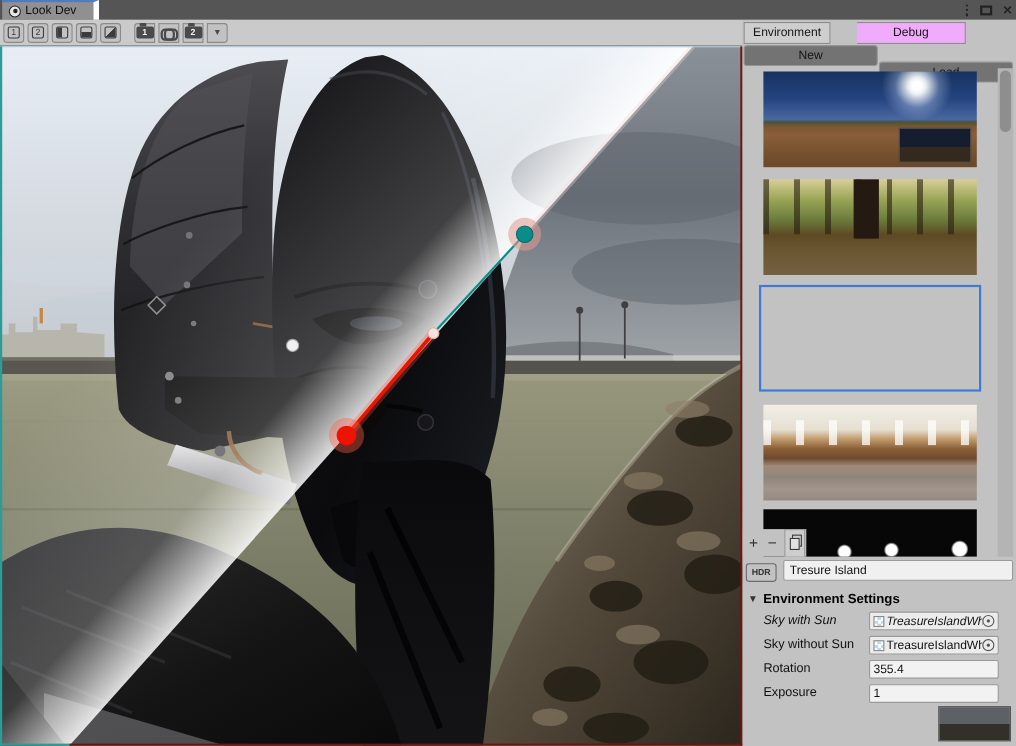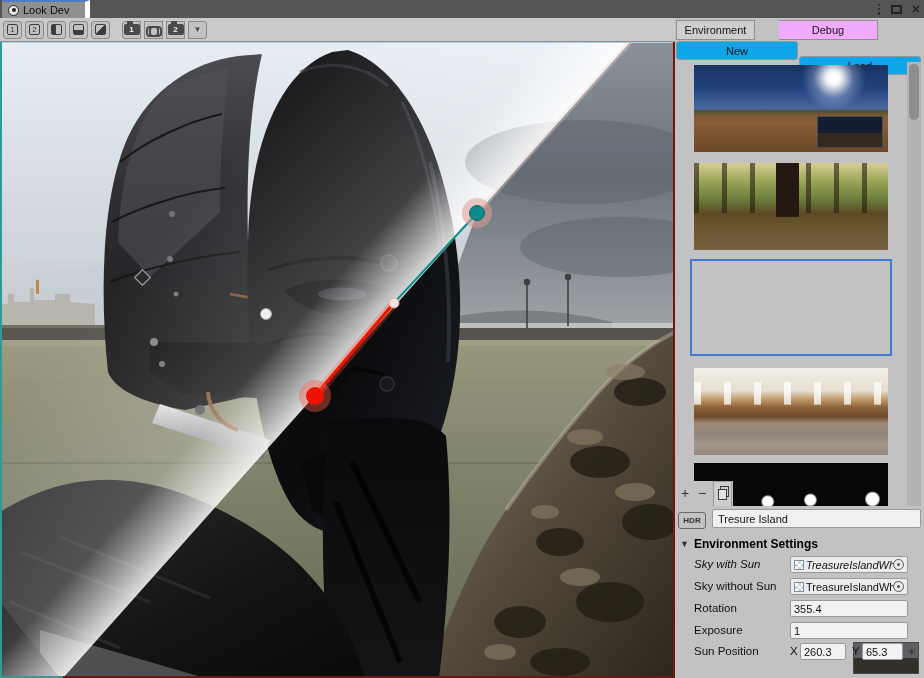--- a/index.html
+++ b/index.html
@@ -59,21 +59,21 @@
   #vb-bred   { left:63px; bottom:0; width:612px; height:2px; background:#701510; }
   #vb-right  { right:0; top:0; width:2px; height:636px; background:#701510; }
 
   
   #panel { left:675px; top:18px; width:249px; height:660px; background:#c2c2c2; }
   .ptab { top:2px; height:20px; font-size:11px; color:#151515;
           display:flex; align-items:center; justify-content:center;
           border:1px solid #8f8f8f; }
   #tab-env { left:1px; width:79px; background:#cecece; }
   #tab-debug { left:104px; width:99px; background:#f0abfc; border-left:none; }
-  .pbtn { top:23px; height:19px; background:#0ea5e9; border:1px solid #949494;
+  .pbtn { top:23px; height:19px; background:#737373; border:1px solid #949494;
           border-radius:3px; font-size:11px; color:#141414;
           display:flex; align-items:center; justify-content:center; }
   #btn-new { left:1px; width:122px; }
   #btn-load { left:124px; width:122px;margin-top:15px; }
 
   .thumb { left:19px; width:194px; height:87px; background:#555; overflow:hidden; }
   .mini { position:absolute; right:5px; bottom:4px; width:66px; height:32px;
           border:1px solid #4a4a4a; }
   #sel-box { left:15px; top:241px; width:202px; height:97px; border:2px solid #3d7bd7; }
 
@@ -452,22 +452,14 @@
   <div id="row-rot" class="abs srow">
     <span class="slabel">Rotation</span>
     <div class="sfield">355.4</div>
   </div>
 
   <div id="row-exp" class="abs srow">
     <span class="slabel">Exposure</span>
     <div class="sfield">1</div>
   </div>
 
-  <div id="row-sun" class="abs srow">
-    <span class="slabel">Sun Position</span>
-    <span class="axis" style="left:115px">X</span>
-    <div class="minifield" style="left:125px; width:46px">260.3</div>
-    <span class="axis" style="left:177px">Y</span>
-    <div class="minifield" style="left:187px; width:41px">65.3</div>
-    <div class="sunbtn">☀</div>
-  </div>
 
 </div>
 
 </body></html>

